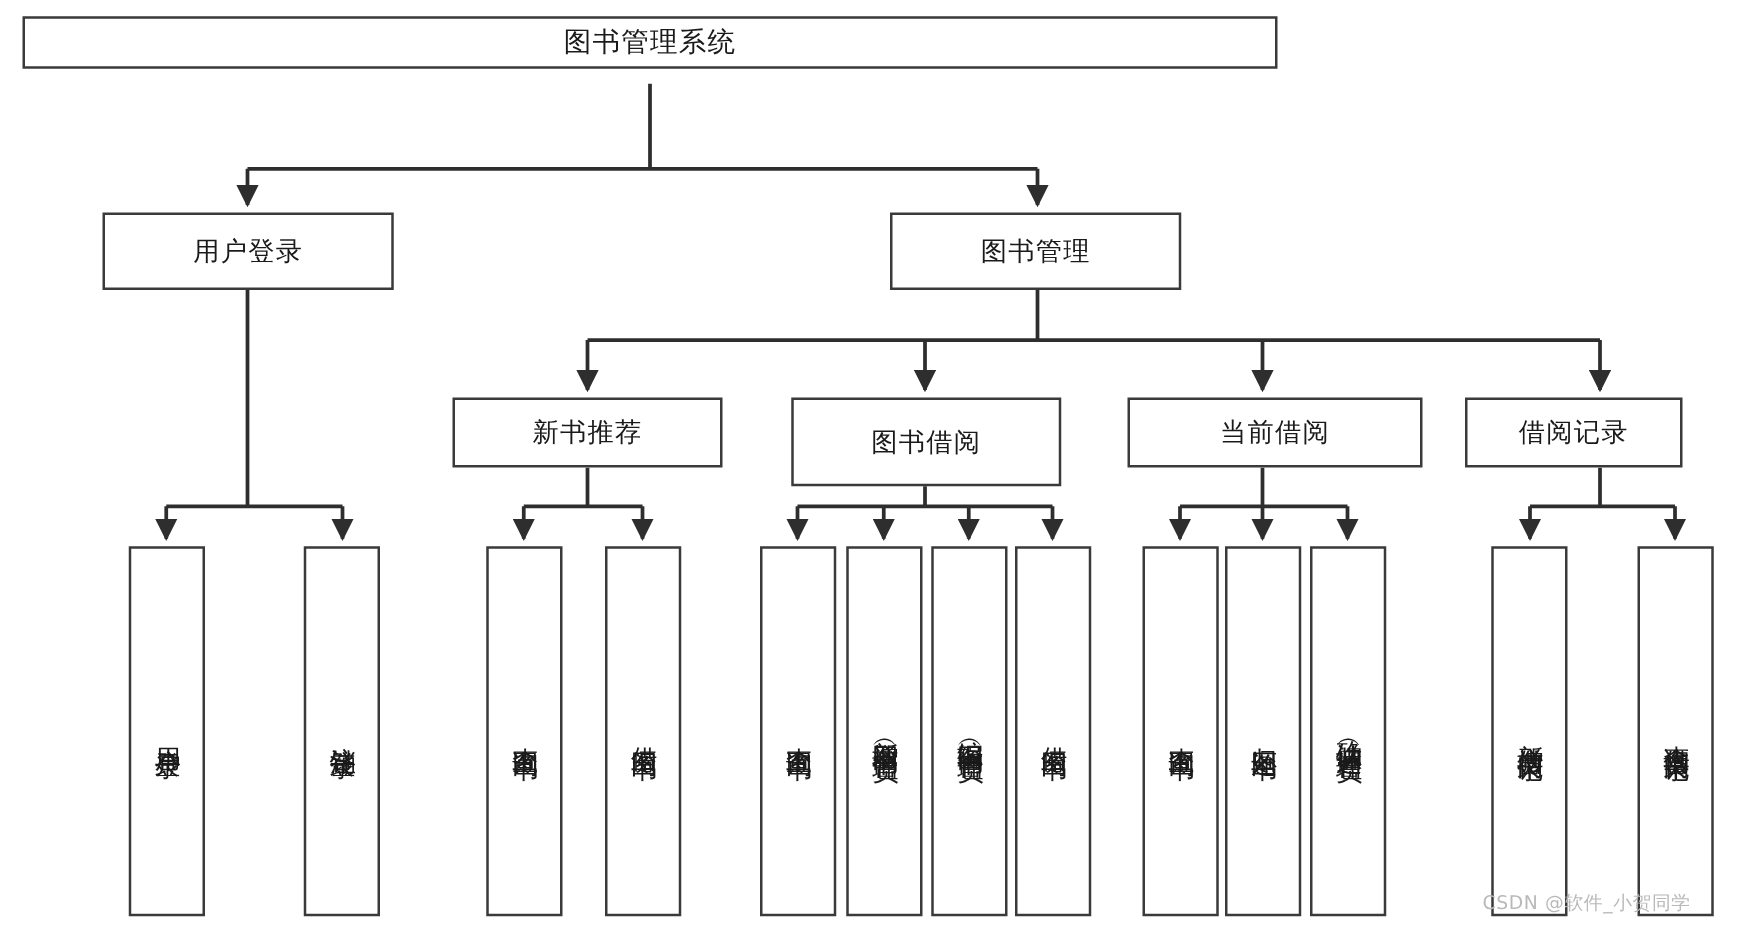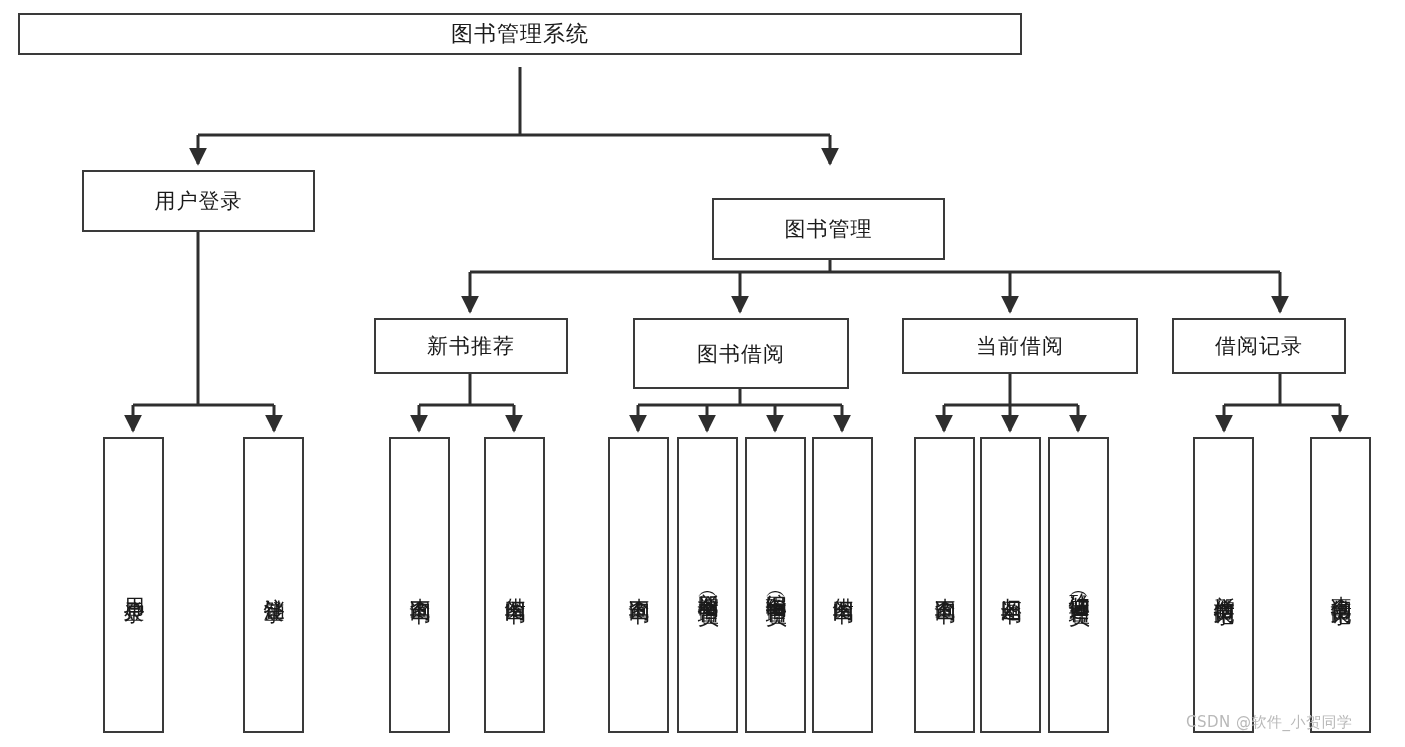--- a/index.html
+++ b/index.html
@@ -121,25 +121,25 @@
     </g>
   </svg>
 
   <div class="node horizontal root" style="left:18px; top:13px; width:1004px; height:42px;">
     <span>图书管理系统</span>
   </div>
 
   <div class="node horizontal" style="left:82px; top:170px; width:233px; height:62px;">
     <span>用户登录</span>
   </div>
-  <div class="node horizontal" style="left:712px; top:170px; width:233px; height:62px;margin-top:28px;">
+  <div class="node horizontal" style="left:712px; top:170px; width:233px; height:62px;">
     <span>图书管理</span>
   </div>
 
-  <div class="node horizontal" style="left:374px; top:318px; width:194px; height:56px;">
+  <div class="node horizontal" style="left:362px; top:318px; width:216px; height:56px;">
     <span>新书推荐</span>
   </div>
   <div class="node horizontal" style="left:633px; top:318px; width:216px; height:71px;">
     <span>图书借阅</span>
   </div>
   <div class="node horizontal" style="left:902px; top:318px; width:236px; height:56px;">
     <span>当前借阅</span>
   </div>
   <div class="node horizontal" style="left:1172px; top:318px; width:174px; height:56px;">
     <span>借阅记录</span>

